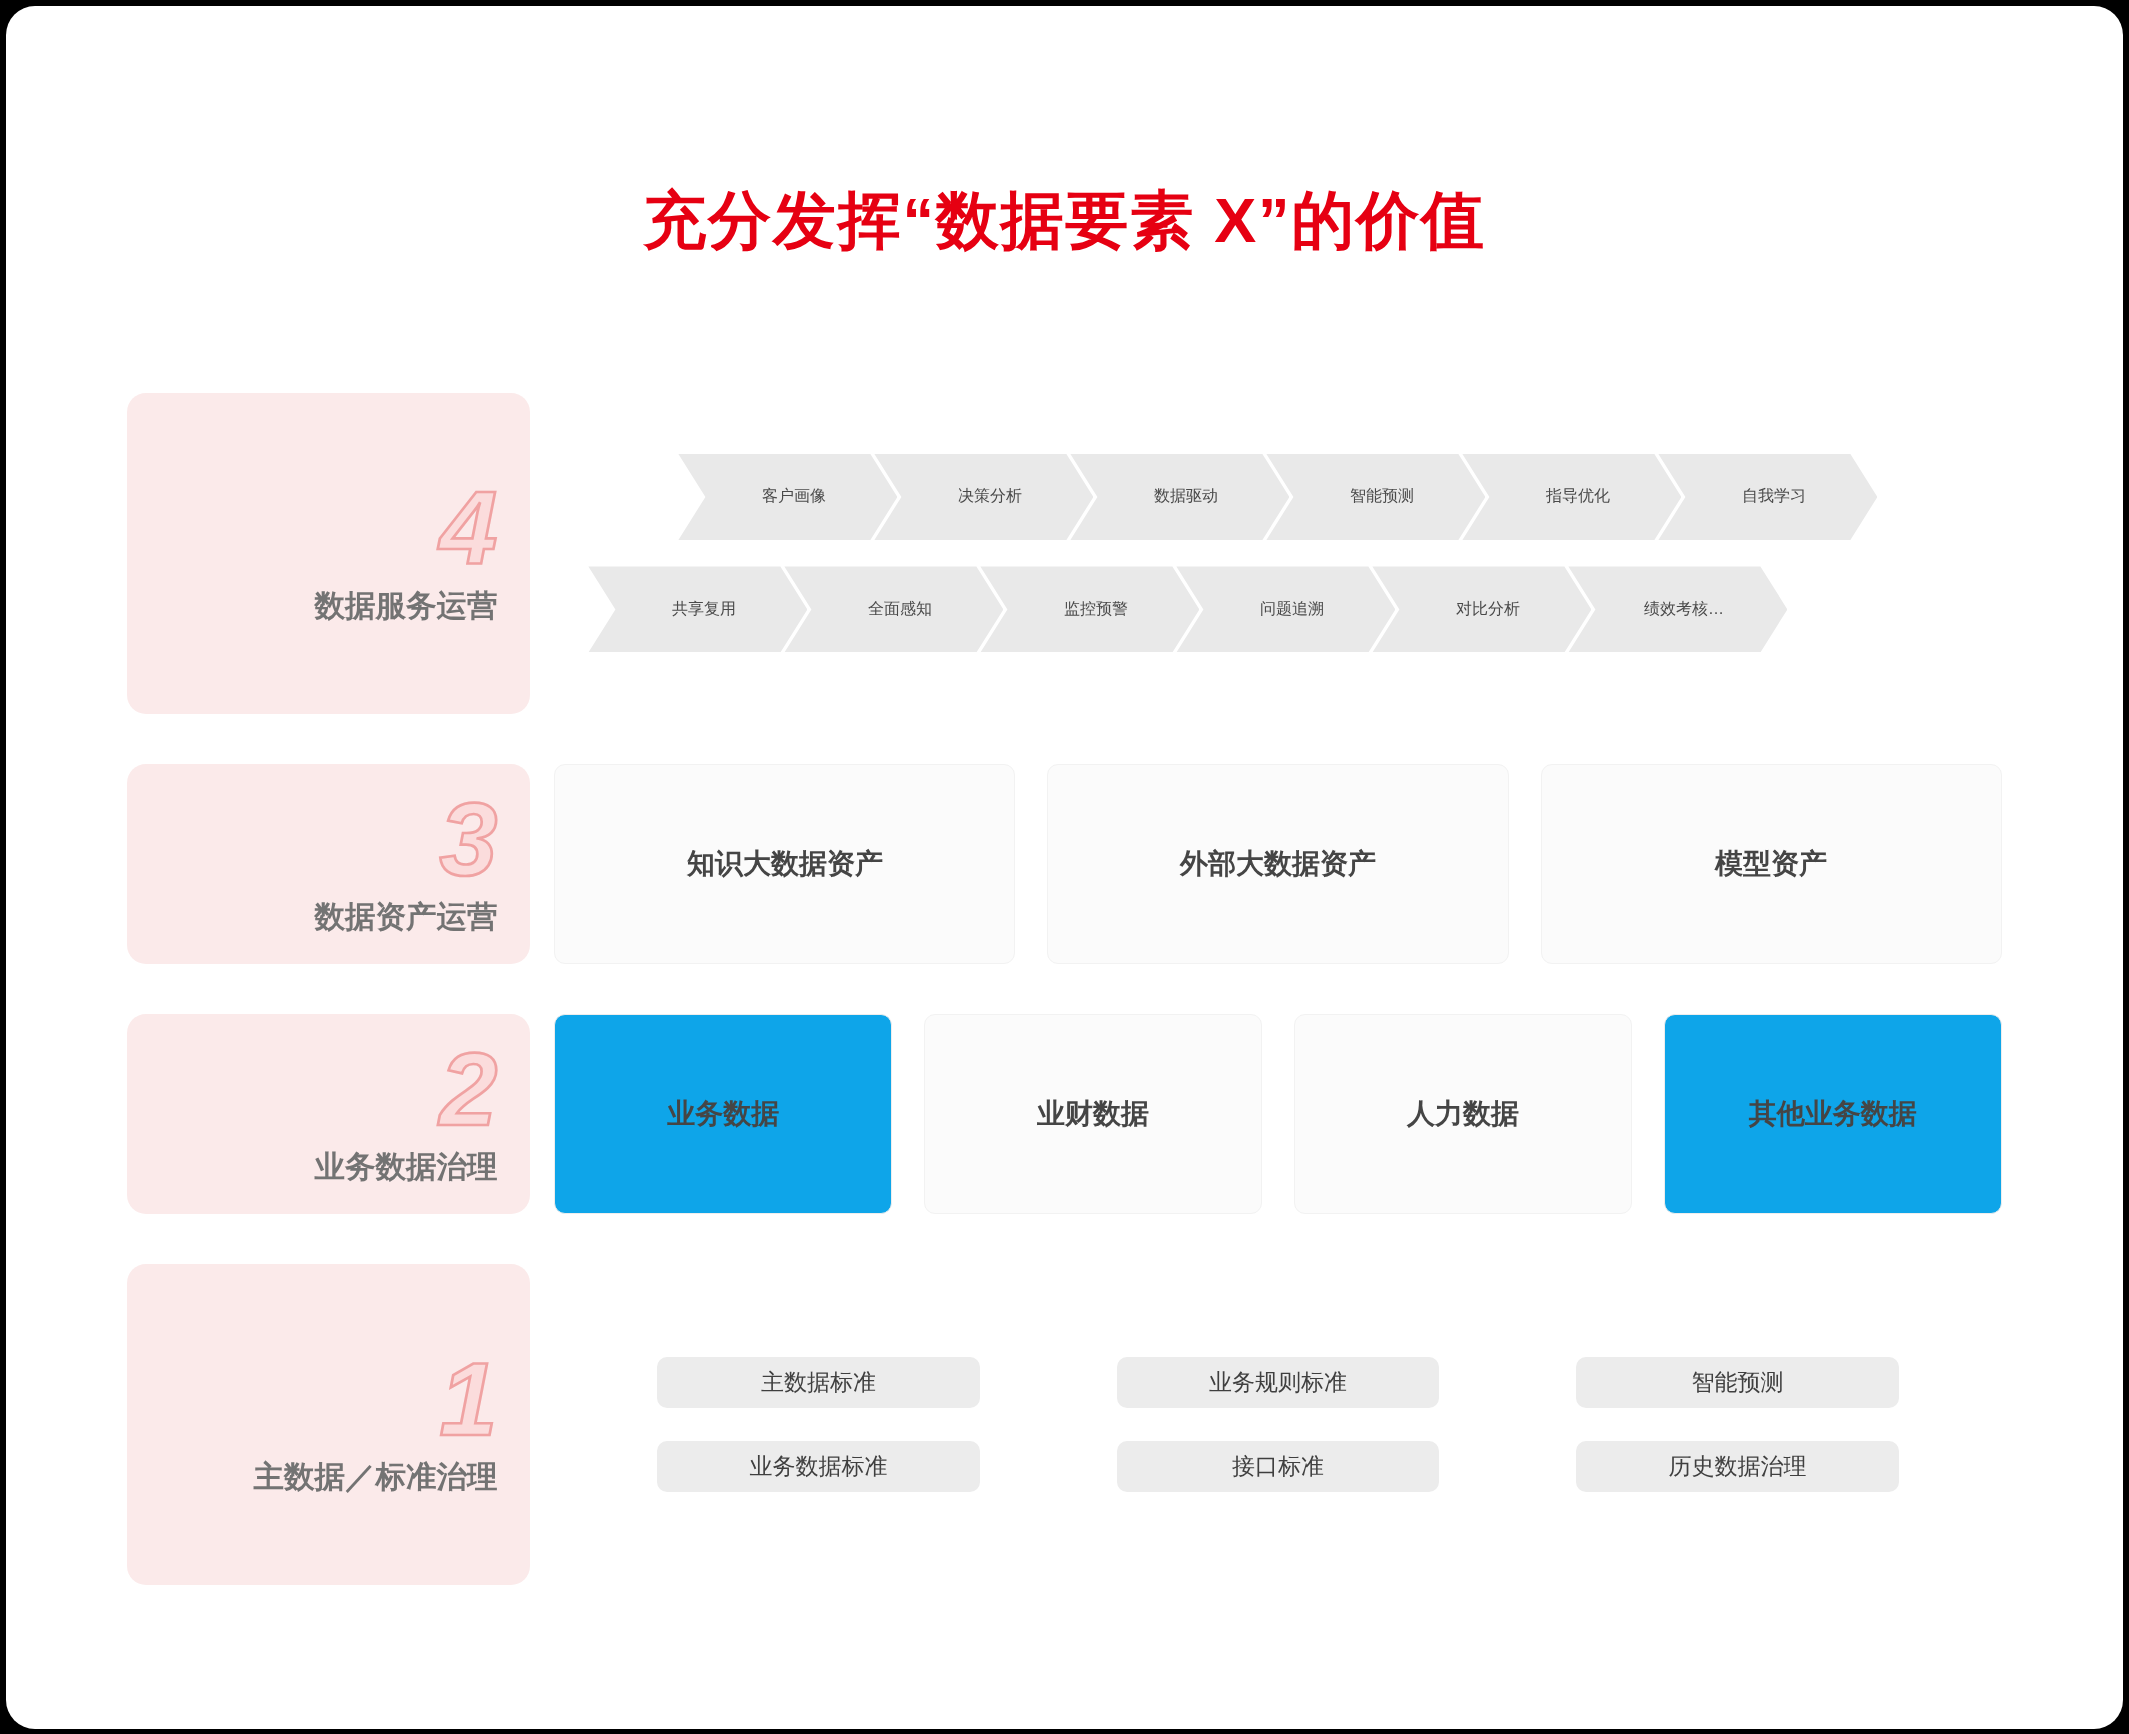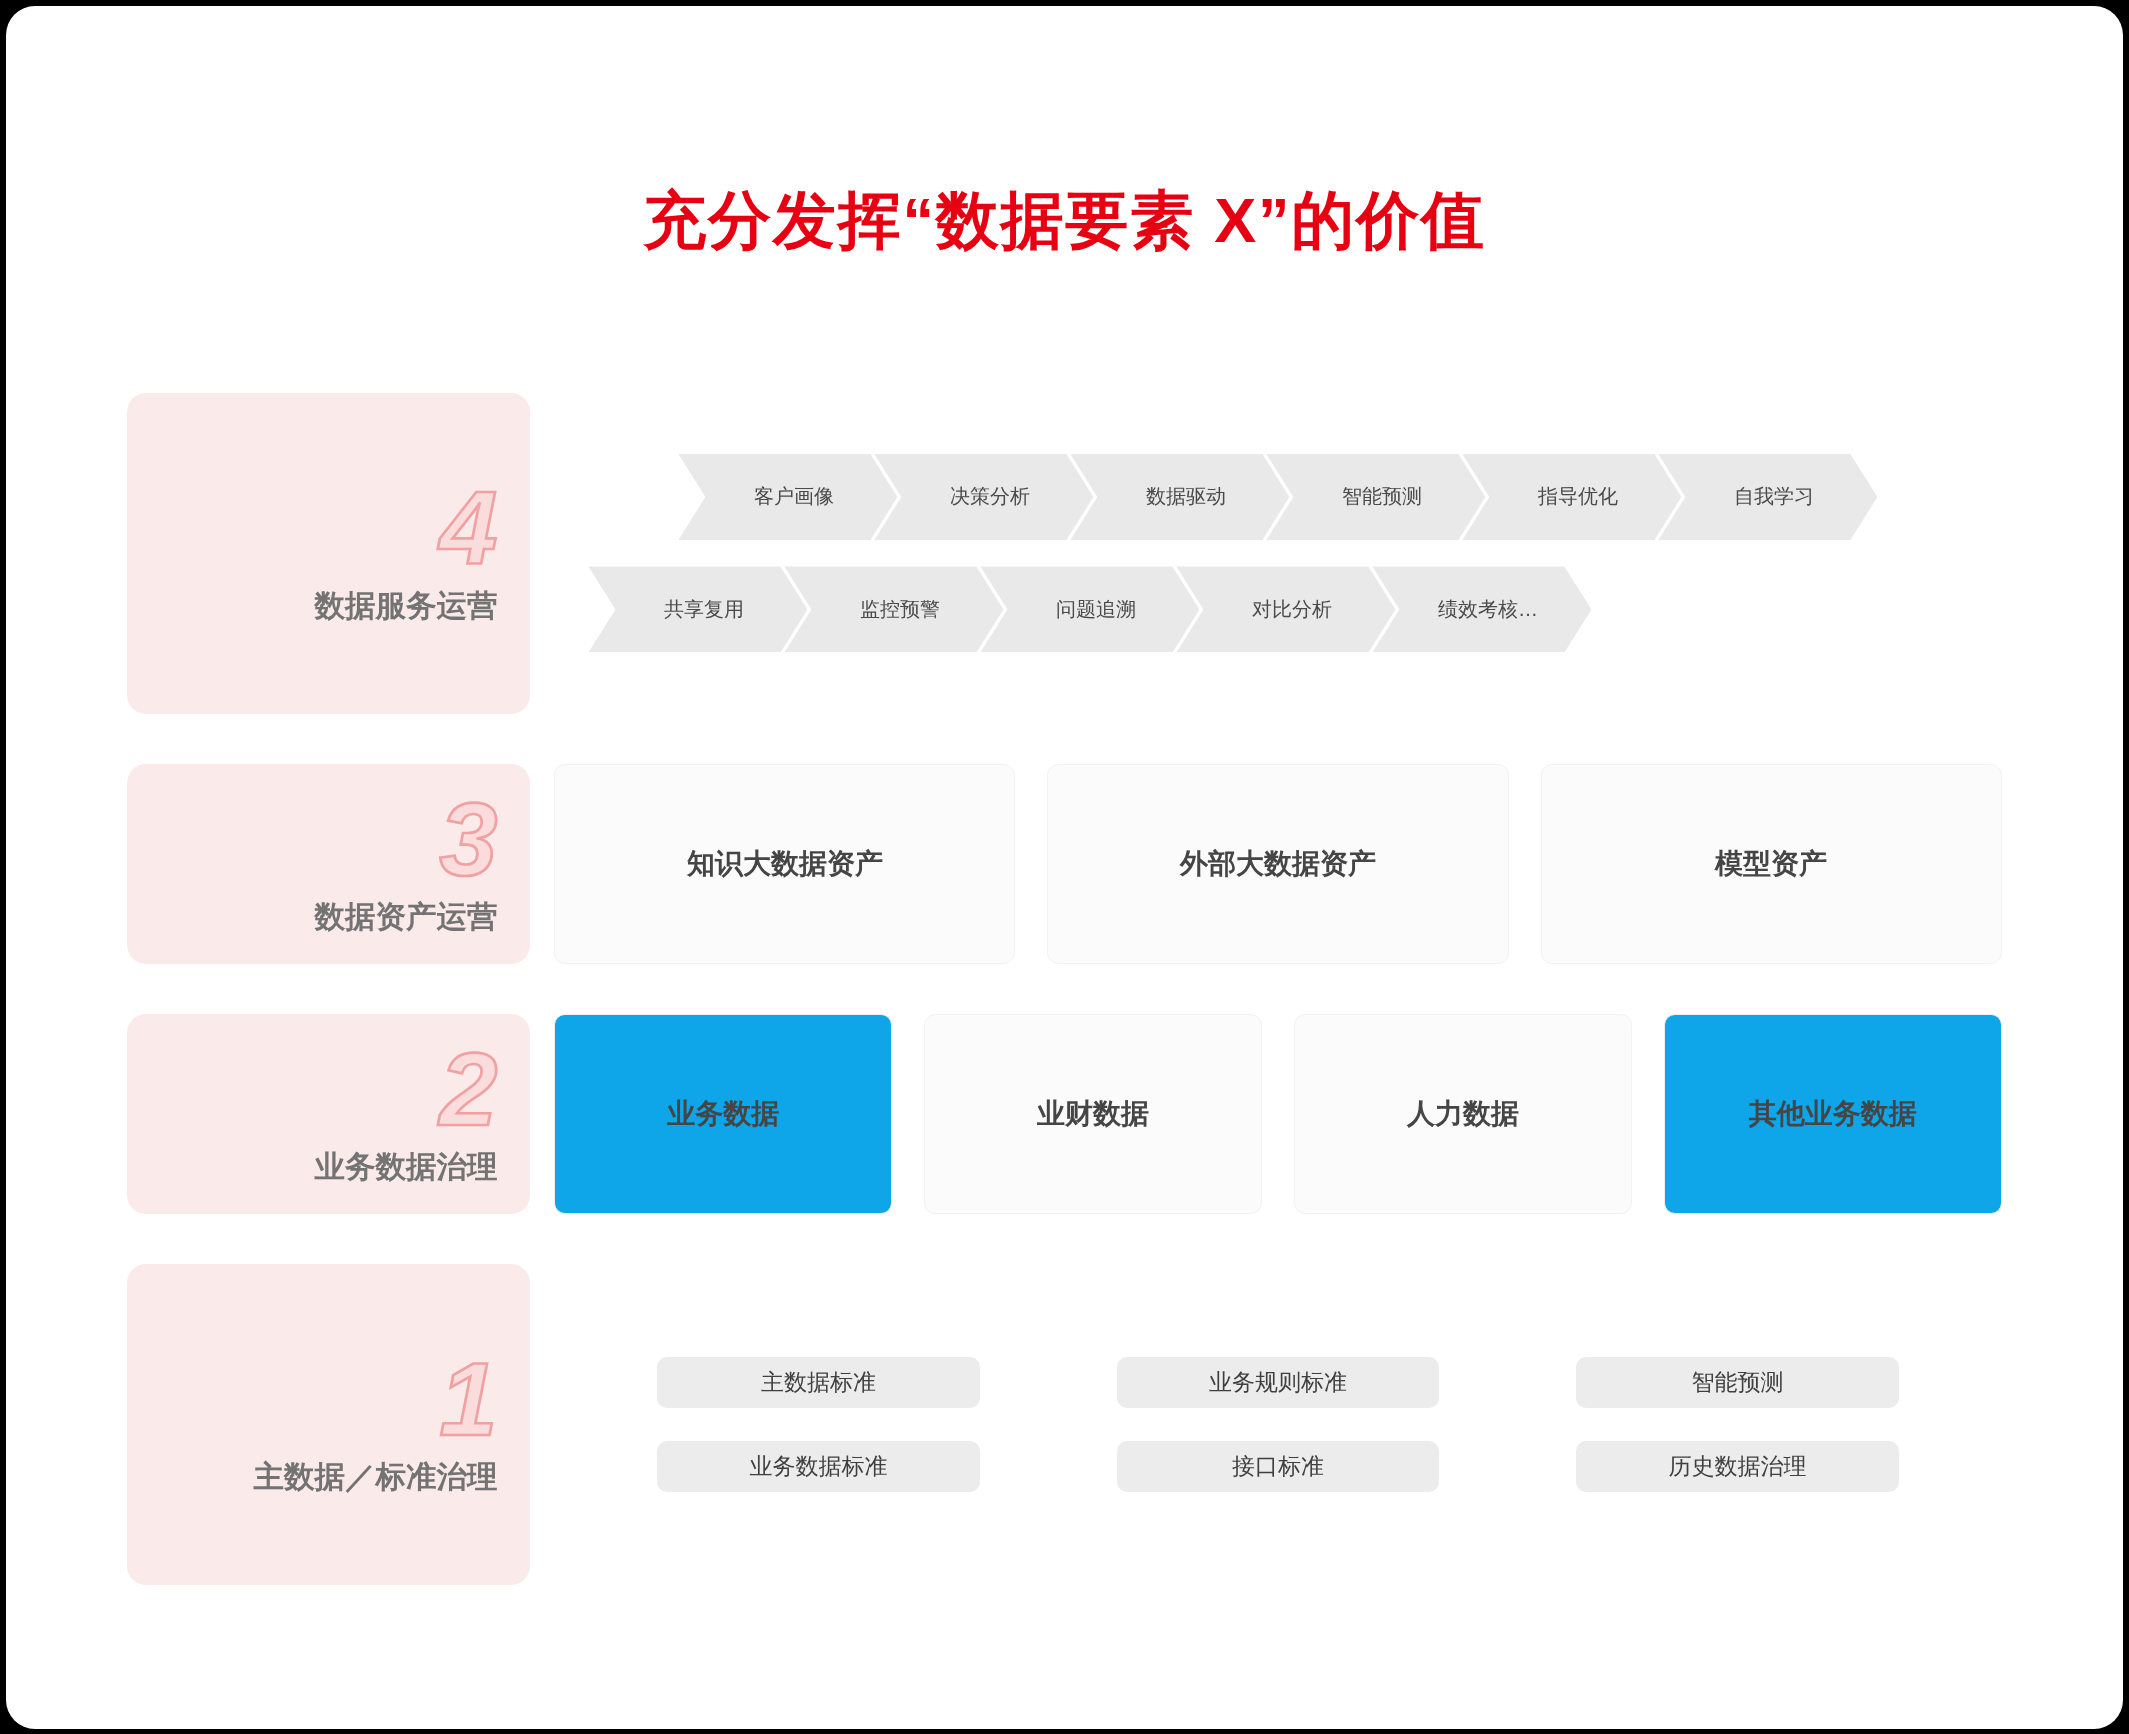--- a/index.html
+++ b/index.html
@@ -71,21 +71,21 @@
     gap: 26.4px;
   }
   .chev-row { display: flex; }
   .chev-row.offset-a { padding-left: 124px; }
   .chev-row.offset-b { padding-left: 34px; }
   .chev {
     width: 219px; height: 86px; flex: none;
     background: #e9e9e9;
     clip-path: polygon(0 0, calc(100% - 27px) 0, 100% 50%, calc(100% - 27px) 100%, 0 100%, 27px 50%);
     display: flex; align-items: center; justify-content: center;
-    font-size: 20px; font-weight: 500; color: #4a4a4a;
+    font-size: 16px; font-weight: 500; color: #4a4a4a;
     padding-left: 12px; box-sizing: border-box;
     white-space: nowrap;
   }
   .chev + .chev { margin-left: -23px; }
 
   
   .boxes { height: 100%; display: flex; gap: 32px; }
   .box {
     flex: 1;
     border-radius: 11px;
@@ -136,20 +136,21 @@
           <div class="chev-row offset-a">
             <div class="chev">客户画像</div>
             <div class="chev">决策分析</div>
             <div class="chev">数据驱动</div>
             <div class="chev">智能预测</div>
             <div class="chev">指导优化</div>
             <div class="chev">自我学习</div>
           </div>
           <div class="chev-row offset-b">
             <div class="chev">共享复用</div>
+            <div class="chev">全面感知</div>
             <div class="chev">监控预警</div>
             <div class="chev">问题追溯</div>
             <div class="chev">对比分析</div>
             <div class="chev">绩效考核…</div>
           </div>
         </div>
       </div>
     </div>
 
     <div class="stage-row h-short">

